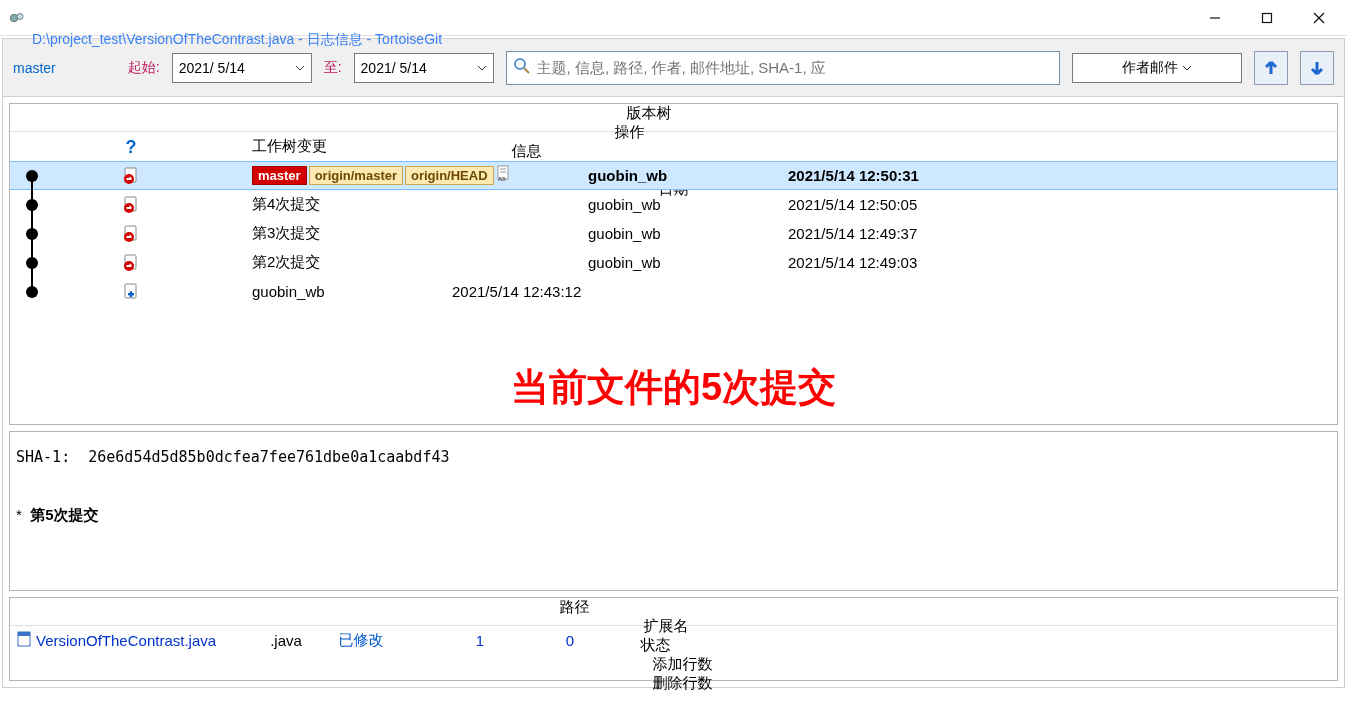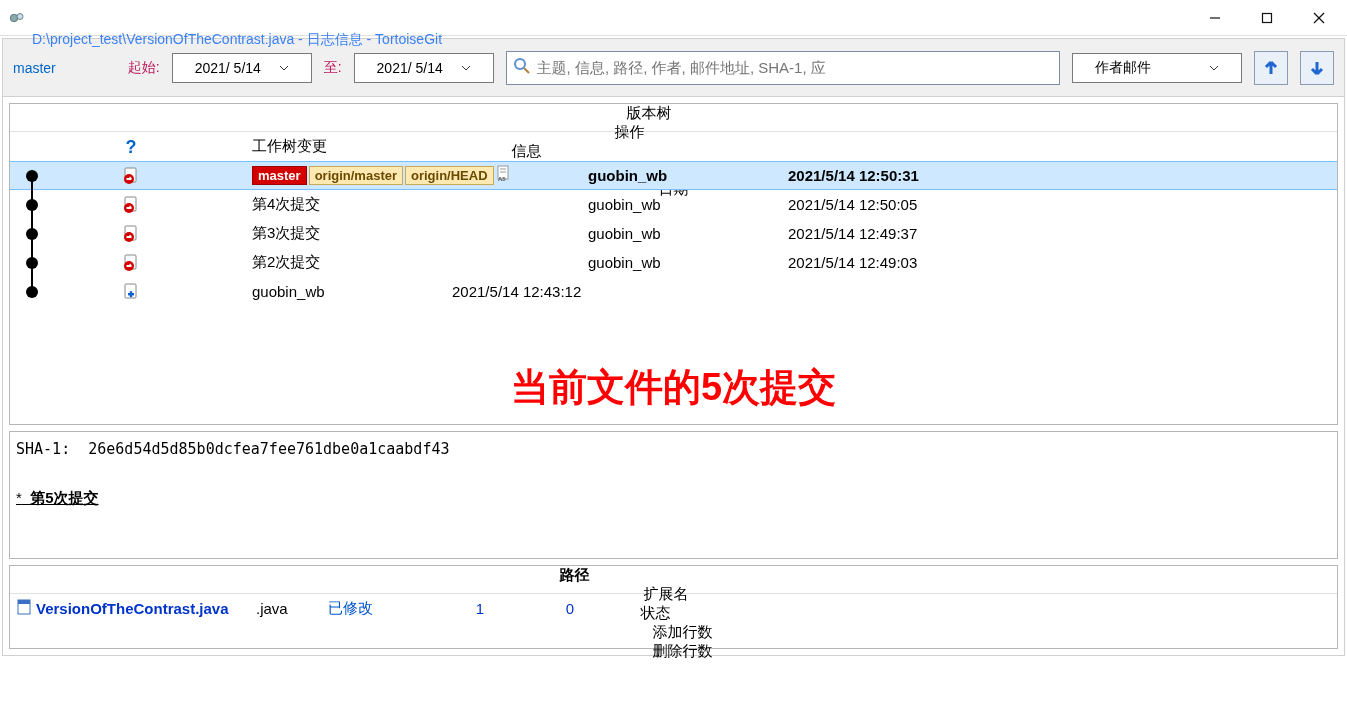--- a/index.html
+++ b/index.html
@@ -32,31 +32,31 @@
     align-items:center;
     padding: 0 10px;
     gap: 12px;
     background: #f0f0f0;
     border-bottom:1px solid #d0d0d0;
   }
   .branch-link { color:#0066cc; cursor:pointer; margin-right:60px; }
   .tb-label { color:#be185d; }
   .date-combo, .select-combo {
     height:30px; border:1px solid #7a7a7a; background:#fff;
-    display:flex; align-items:center; padding:0 22px; gap:4px;
+    display:flex; align-items:center; padding:0 6px; gap:4px;
     font-size:14px;
   }
   .date-combo { width:140px; }
   .date-combo .dd { margin-left:auto; }
   .search-box {
     flex:1; height:34px; border:1px solid #7a8fa6; background:#fff;
     display:flex; align-items:center; padding:0 6px; gap:6px;
   }
   .search-box input { border:none; outline:none; flex:1; font-size:15px; color:#b91c1c; background:transparent; }
-  .select-combo { width:170px; justify-content:space-between; }
+  .select-combo { width:170px; justify-content:center; }
   .arrow-btn {
     width:34px; height:34px; border:1px solid #8a9db5; background:#eaf0f7;
     display:flex; align-items:center; justify-content:center;
   }
   .arrow-btn svg { width:18px; height:18px; }
   .log-panel {
     border:1px solid #b5b5b5; margin:6px;
     height: 322px;
     display:flex; flex-direction:column;
     position:relative;
@@ -87,33 +87,33 @@
   .author-cell { width:200px; }
   .date-cell { flex:1; }
   .tag { padding:1px 5px; border:1px solid #888; font-size:13px; font-weight:bold; }
   .tag.local { background:#d40000; color:#fff; border-color:#a00000; }
   .tag.remote { background:#ffe9b3; color:#6a4a00; border-color:#c9a954; }
   .annotation {
     position:absolute; left:50%; top:230px; transform:translateX(-50%);
     font-size:38px; color:#ff0000; font-weight:700; pointer-events:none;
   }
   .detail-panel {
-    border:1px solid #b5b5b5; margin:6px; height:128px;
-    padding:8px 6px; font-size:15px; overflow:hidden;
+    border:1px solid #b5b5b5; margin:6px; height:160px;
+    padding:16px 6px; font-size:15px; overflow:hidden;
   }
   .detail-panel .mono { font-family: Consolas, monospace; }
-  .detail-panel .commit-title { margin-top:31px;text-decoration:underline; }
+  .detail-panel .commit-title { margin-top:40px; }
   .file-panel { border:1px solid #b5b5b5; margin:6px; height:84px; }
-  .fcol-path { width:240px;font-weight:bold; }
+  .fcol-path { width:240px; }
   .fcol-ext { width:72px; }
   .fcol-status { width:78px; }
   .fcol-add { width:90px; text-align:right; }
   .fcol-del { width:90px; text-align:right; }
   .file-row { display:flex; height:28px; align-items:center; font-size:15px; }
-  .file-row > div { padding:0 6px; }
+  .file-row > div { padding:0 6px;text-align:center; }
   .file-row .fcol-path { color:#0033cc; display:flex; align-items:center; gap:4px; }
   .file-row .fcol-status { color:#0055cc; }
   .file-row .fcol-add, .file-row .fcol-del { color:#0033cc; text-align:right; }
   .file-icon { width:16px; height:16px; }
   .dd svg { width:10px; height:10px; }
   .qmark { color:#0066cc; font-weight:bold; font-size:18px; line-height:1; }
 </style>
 </head>
 <body>
 

